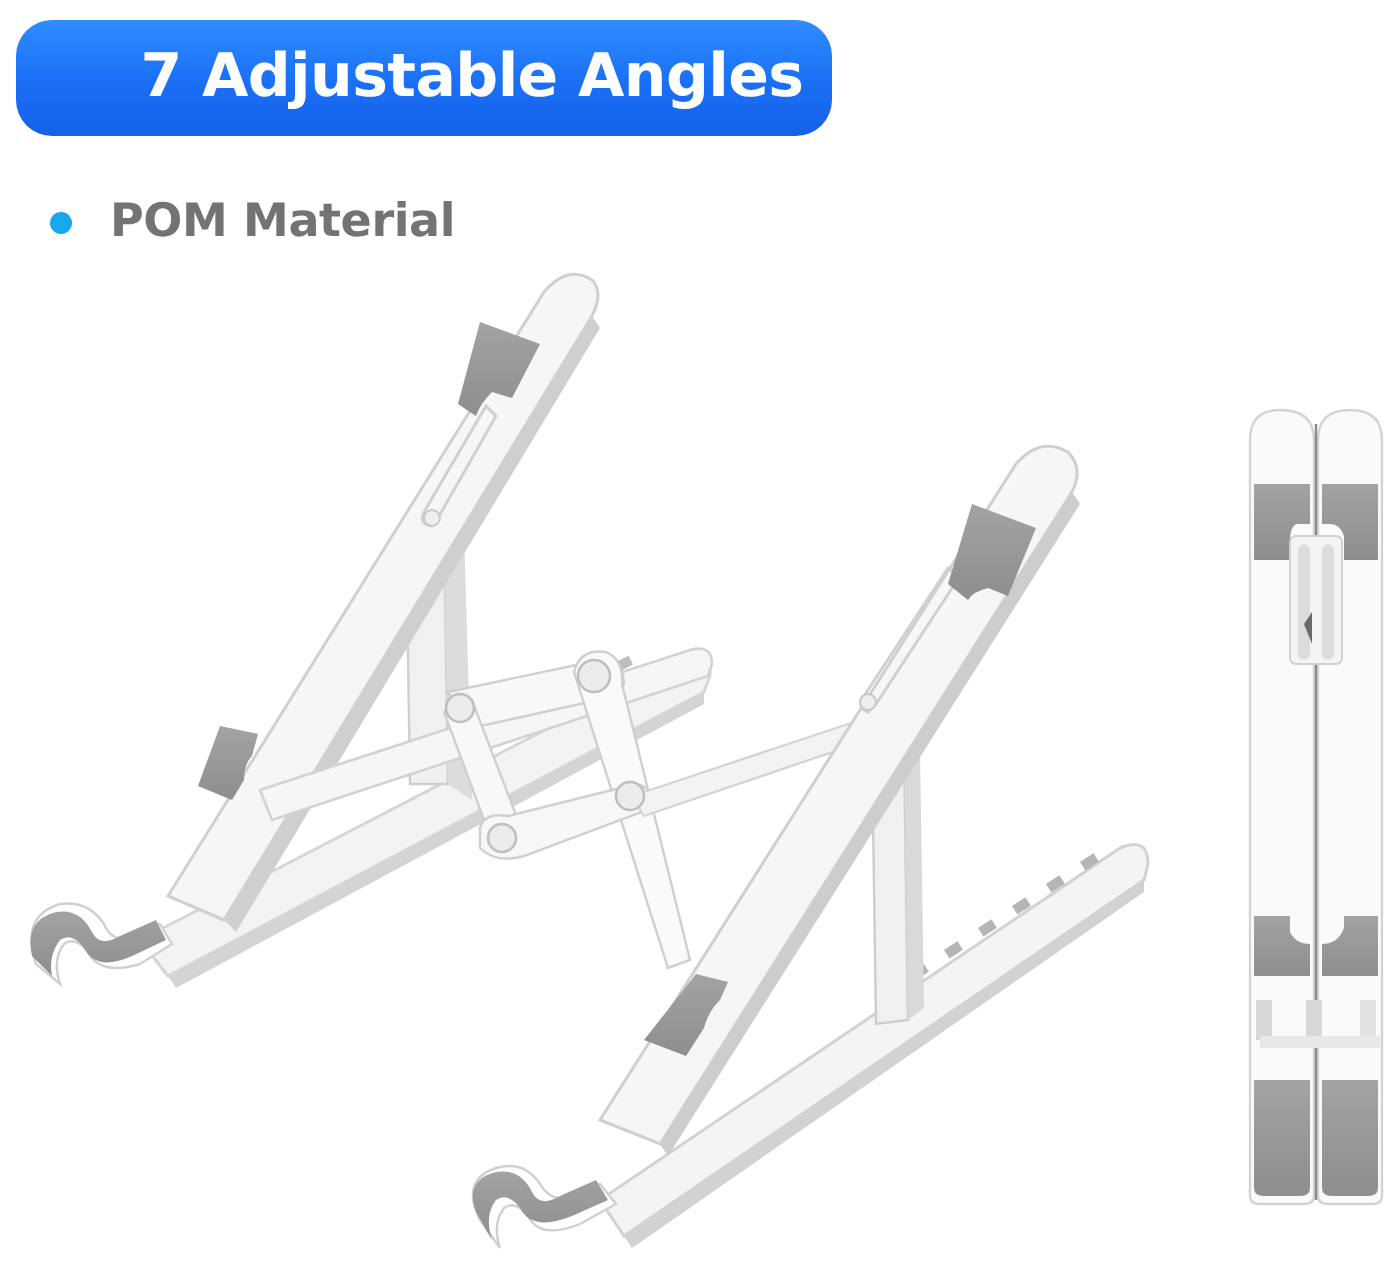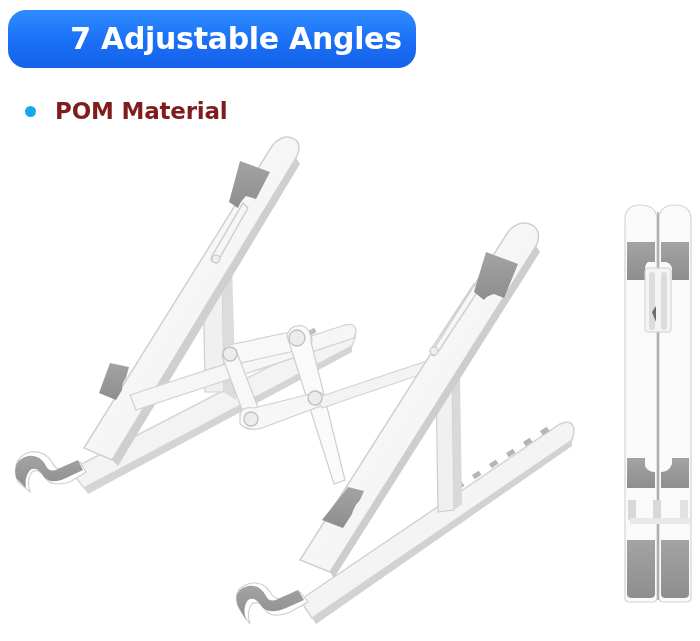--- a/index.html
+++ b/index.html
@@ -47,21 +47,21 @@
     .bullet {
       width: 11px;
       height: 11px;
       border-radius: 50%;
       background: #17a7ec;
       margin-right: 19px;
     }
     .feature-text {
       font-size: 23px;
       font-weight: bold;
-      color: #7f1d1d;
+      color: #737373;
       white-space: nowrap;
       letter-spacing: -0.2px;
     }
     .product {
       position: absolute;
       left: 0;
       top: 0;
       width: 700px;
       height: 641px;
       pointer-events: none;

